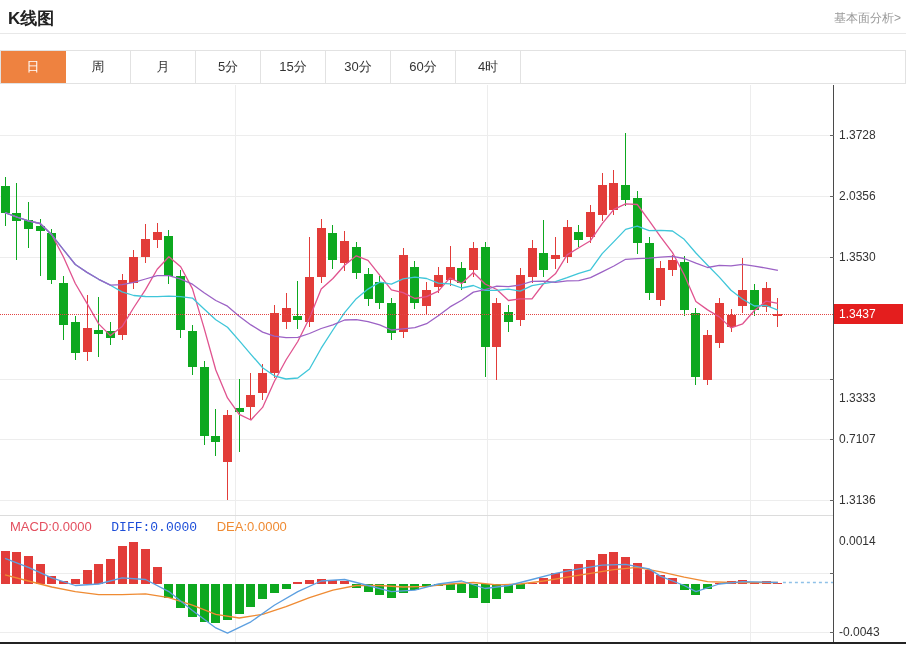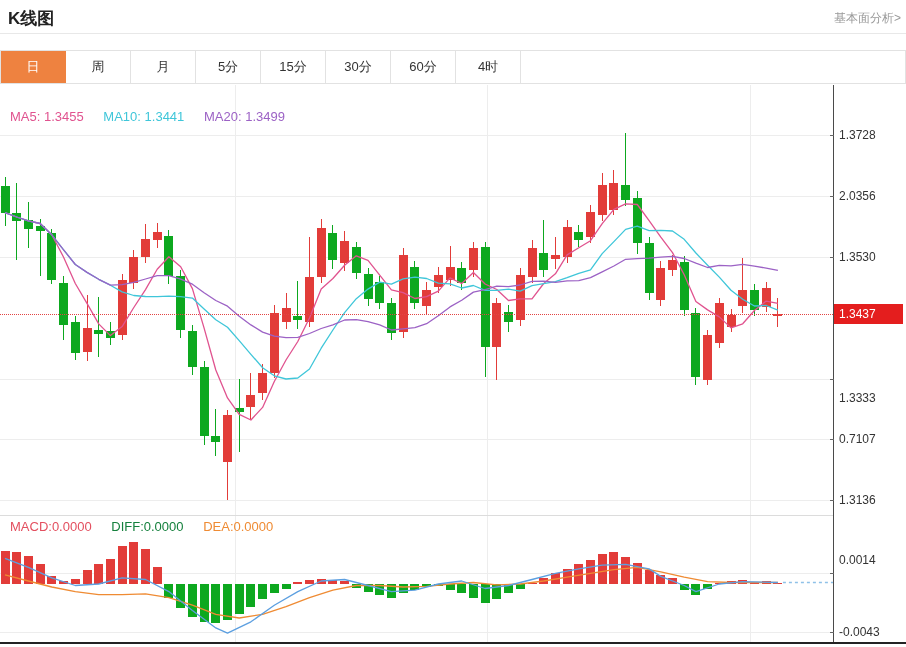--- a/index.html
+++ b/index.html
@@ -17,21 +17,21 @@
   .row{position:absolute;font-size:13px;white-space:nowrap;z-index:30;}
   .row-ohlc{left:10px;top:90px;}
   .row-ma{left:10px;top:109px;}
   .row-macd{left:10px;top:519px;}
   .lbl{color:#555;}
   .val-red{color:#e23c39;margin-right:14px;}
   .ma5{color:#e0538f;margin-right:16px;}
   .ma10{color:#3fc6d9;margin-right:16px;}
   .ma20{color:#9c62c5;}
   .macd-t{color:#e34f5f;margin-right:16px;}
-  .diff-t{color:#15803d;margin-right:16px;}
+  .diff-t{color:#1d4ed8;margin-right:16px;font-family:Liberation Mono, monospace;}
   .dea-t{color:#ef8b33;}
   .axis-label{position:absolute;left:839px;font-size:12px;color:#333;z-index:25;}
   .tick{position:absolute;left:830px;width:4px;height:1px;background:#666;z-index:25;}
   .price-badge{position:absolute;left:834px;width:69px;height:20px;background:#e41e1e;color:#fff;
                font-size:12px;line-height:20px;padding-left:5px;box-sizing:border-box;z-index:26;}
   .gridline-h{position:absolute;height:1px;background:#ededed;z-index:1;}
   .gridline-v{position:absolute;width:1px;background:#ededed;z-index:1;}
   .close-dotted{position:absolute;left:0;width:833px;height:0;border-top:1px dotted #e24444;z-index:20;}
   .candle-body{position:absolute;z-index:10;}
   .candle-wick{position:absolute;width:1px;z-index:9;}
@@ -288,35 +288,30 @@
       <div class="axis-label" style="top: 189.039px;">2.0356</div>
       <div class="tick" style="top: 196px;"></div>
       <div class="axis-label" style="top: 250.078px; text-align: right;">1.3530</div>
       <div class="tick" style="top: 257px;"></div>
       <div class="axis-label" style="top: 391px;">1.3333</div>
       <div class="tick" style="top: 379px;"></div>
       <div class="axis-label" style="top: 431.961px;">0.7107</div>
       <div class="tick" style="top: 439px;"></div>
       <div class="axis-label" style="top: 493px;">1.3136</div>
       <div class="tick" style="top: 500px;"></div>
-      <div class="axis-label" style="top: 553px;">0.0014</div>
+      <div class="axis-label" style="top: 534px;">0.0014</div>
       <div class="tick" style="top: 573px;"></div>
       <div class="axis-label" style="top: 625.41px;">-0.0043</div>
       <div class="tick" style="top: 632px;"></div>
     </div>
 
   <div class="plot-hit" style="left:0;top:85px;width:833px;height:430px;"></div>
   <div class="plot-hit" style="left:0;top:516px;width:833px;height:126px;"></div>
 
 
-  <div class="row row-ma">
-    <span class="ma5"><span>MA5:</span> <span>1.3455</span></span>
-    <span class="ma10"><span>MA10:</span> <span>1.3441</span></span>
-    <span class="ma20"><span>MA20:</span> <span>1.3499</span></span>
-  </div>
 
   <div class="row row-macd">
     <span class="macd-t"><span>MACD:</span><span>0.0000</span></span>
     <span class="diff-t"><span>DIFF:</span><span>0.0000</span></span>
     <span class="dea-t"><span>DEA:</span><span>0.0000</span></span>
   </div>
 
   <div class="axis-vline"></div>
   <div class="panel-divider"></div>
   <div class="bottom-bar"></div>

